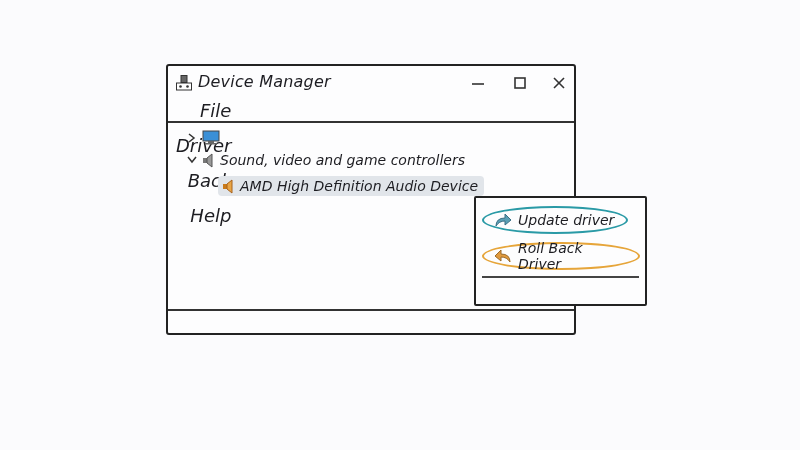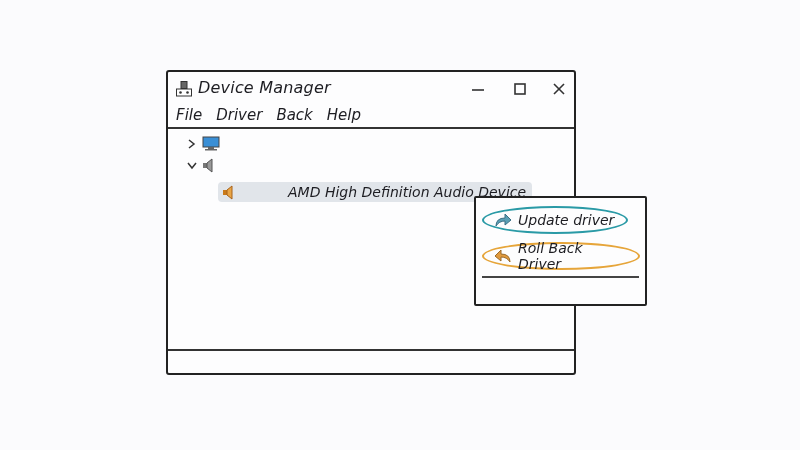--- a/index.html
+++ b/index.html
@@ -1,24 +1,24 @@
 <!DOCTYPE html>
 <html><head>
 <meta charset="utf-8">
 <style>
   html, body { margin:0; padding:0; }
   body { width:800px; height:450px; background:#fbfbfd; position:relative; overflow:hidden;
          font-family: "DejaVu Sans", sans-serif; color:#1d1d22; }
-  .window { position:absolute; left:166px; top:70px; width:410px; height:305px;
+  .window { position:absolute; left:166px; top:64px; width:410px; height:271px;
             border:2.5px solid #222; border-radius:3px; background:#fdfdfe; box-sizing:border-box;text-align:right; }
   .titlebar { position:absolute; left:0; top:0; right:0; height:34px; }
   .app-icon { position:absolute; left:8px; top:9px; width:16px; height:16px; }
   .title { position:absolute; left:30px; top:6px; font-size:16px; font-style:italic; letter-spacing:0.2px; }
   .win-ctrl { position:absolute; top:4px; width:28px; height:26px; display:flex; align-items:center; justify-content:center; cursor:pointer; }
-  .menubar { position:absolute; left:8px; top:34px; display:flex; gap:14px; font-size:15px; font-style:italic; }
+  .menubar { position:absolute; left:8px; top:34px; display:flex; gap:14px; font-size:18px; font-style:italic;flex-direction:column; }
   .menubar span { cursor:pointer; }
   .menu-sep { position:absolute; left:0; right:0; top:55px; height:0; border-top:2px solid #333; }
   .tree { position:absolute; left:0; top:62px; right:0; }
   .tree-row { position:absolute; display:flex; align-items:center; font-size:14px; font-style:italic; white-space:nowrap; }
   .chev { width:12px; display:inline-flex; justify-content:center; margin-right:4px; cursor:pointer; }
   .icon { display:inline-flex; margin-right:6px; }
   .selected { background:#e1e5ea; border-radius:4px; padding:2px 6px 2px 4px; }
   .status-sep { position:absolute; left:0; right:0; bottom:22px; border-top:2px solid #333; }
   .ctx { position:absolute; left:474px; top:196px; width:173px; height:110px; border:2.5px solid #222; border-radius:2px;
          background:#fdfdfe; box-sizing:border-box; }
@@ -86,22 +86,23 @@
         <svg width="10" height="8">
             <polyline points="1,1 5,6 9,1" fill="none" stroke="#333" stroke-width="1.5"></polyline>
           </svg>
       </span>
       <span class="icon">
         <svg width="12" height="15">
             <rect x="1" y="5" width="4" height="5" fill="#777"></rect>
             <polygon points="5,5 10,1 10,14 5,10" fill="#999" stroke="#555"></polygon>
           </svg>
       </span>
+      <span>Sound, video and game controllers</span>
     </div>
-    <div class="tree-row selected" style="left:50px; top:48px;gap:48px;">
+    <div class="tree-row selected" style="left:50px; top:48px;">
       <span class="icon">
         <svg width="12" height="15">
             <rect x="1" y="5" width="4" height="5" fill="#c97a1a"></rect>
             <polygon points="5,5 10,1 10,14 5,10" fill="#e9a545" stroke="#a8621a"></polygon>
           </svg>
       </span>
       <span>AMD High Definition Audio Device</span>
     </div>
   </div>
 

